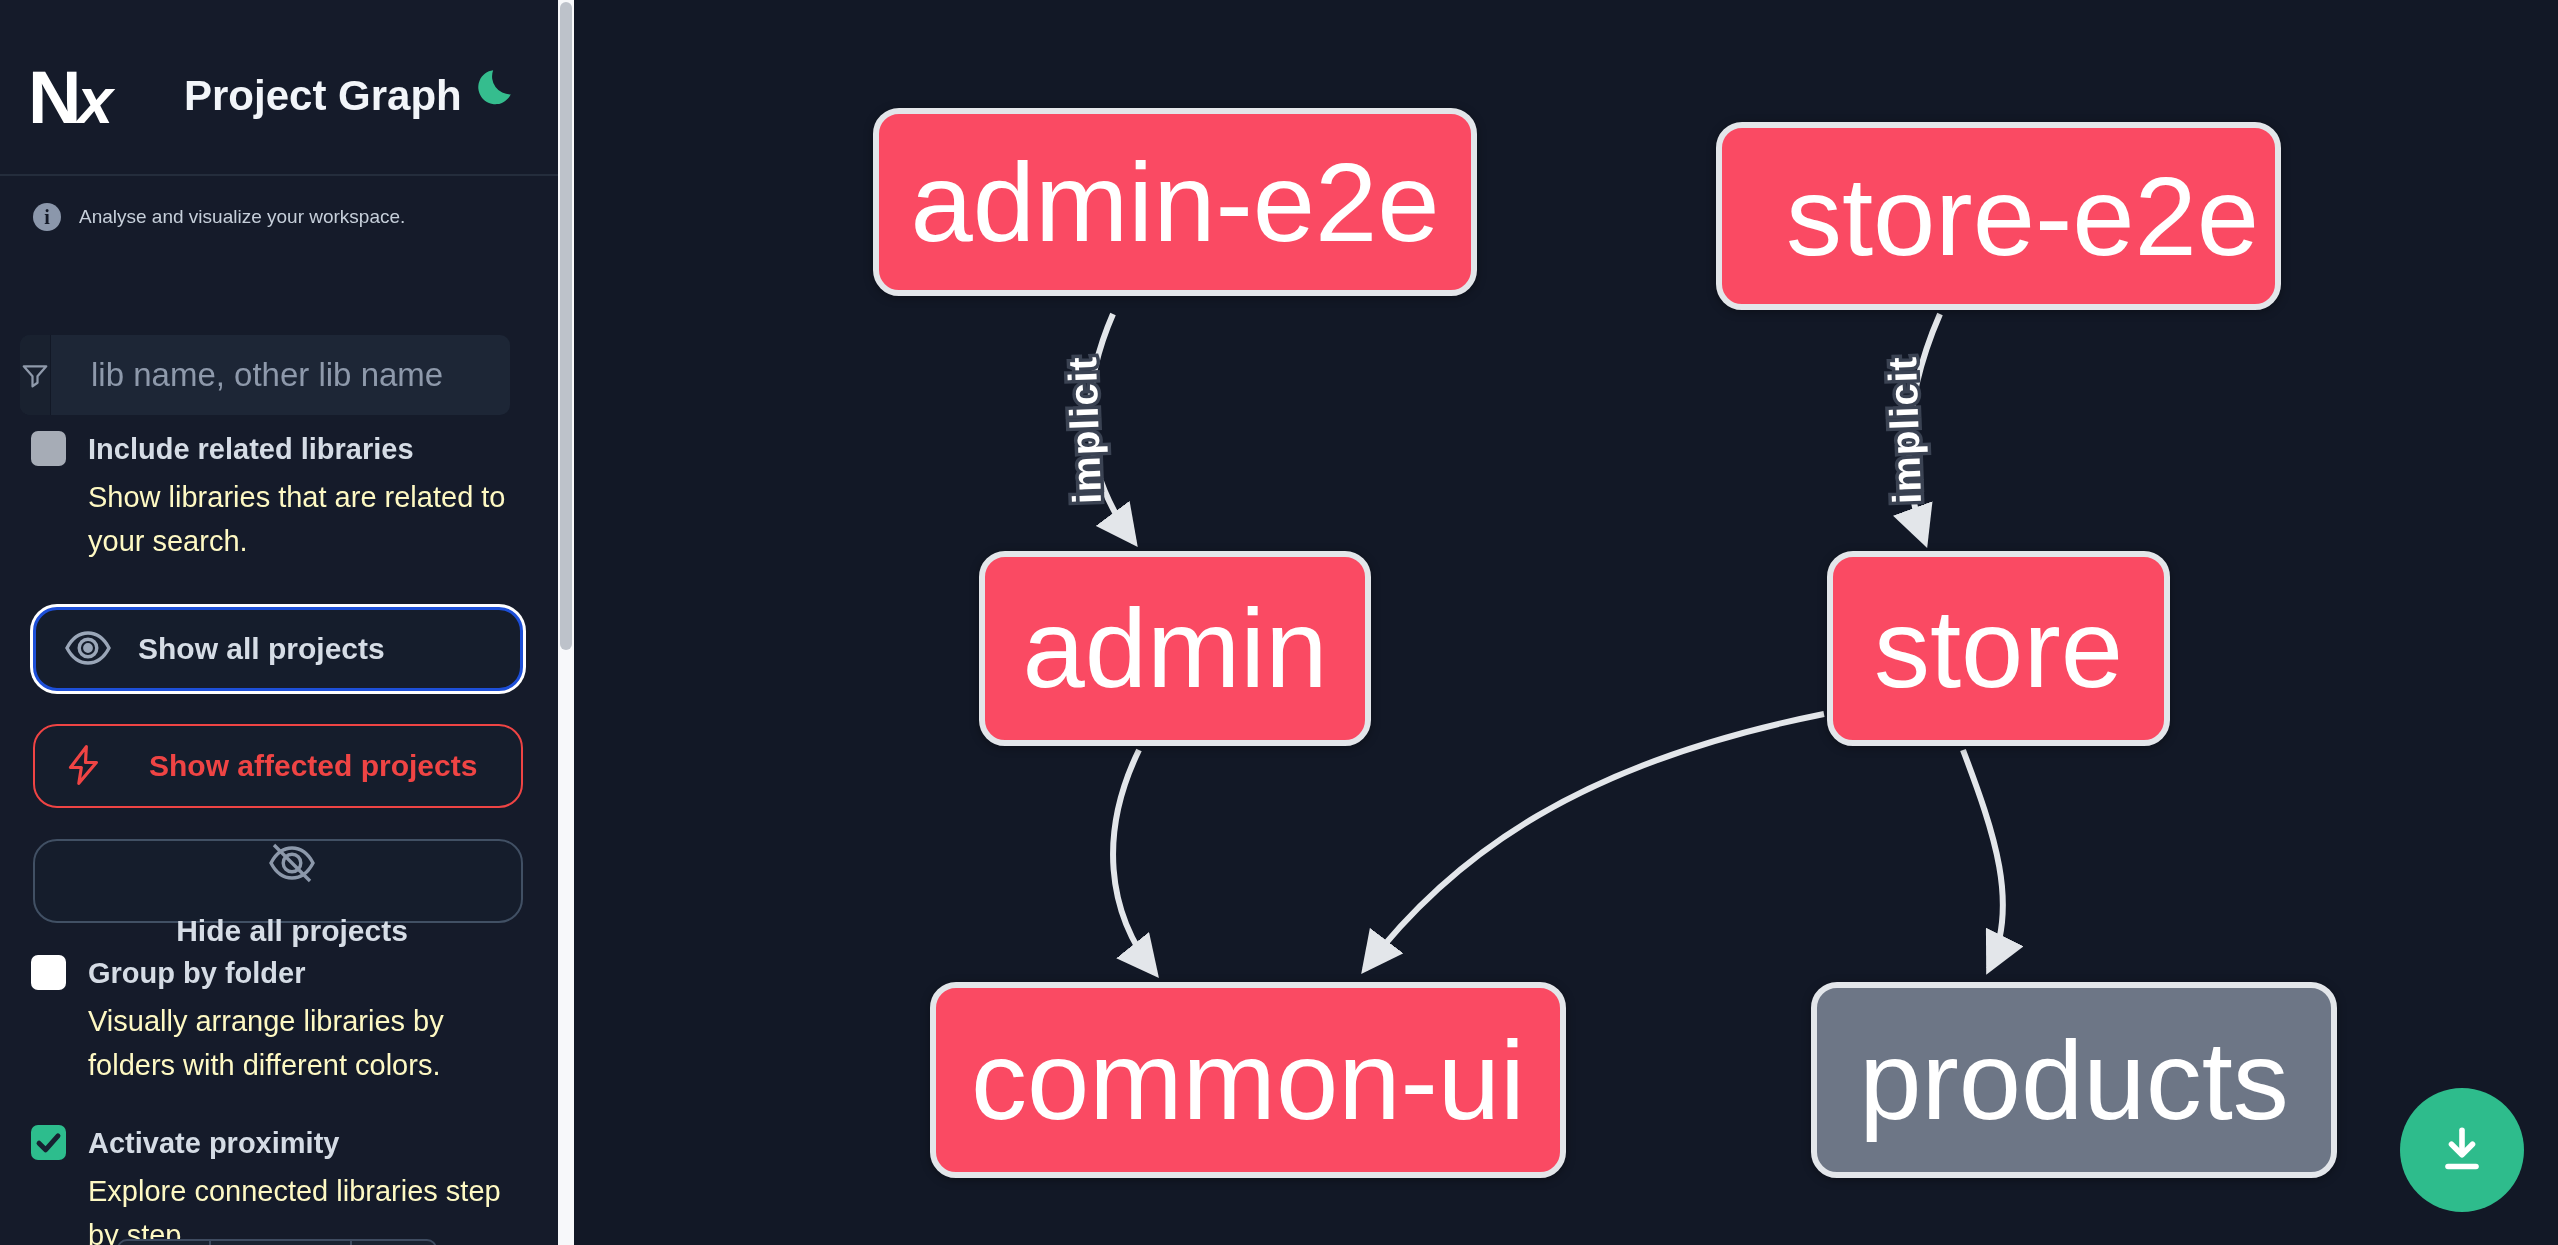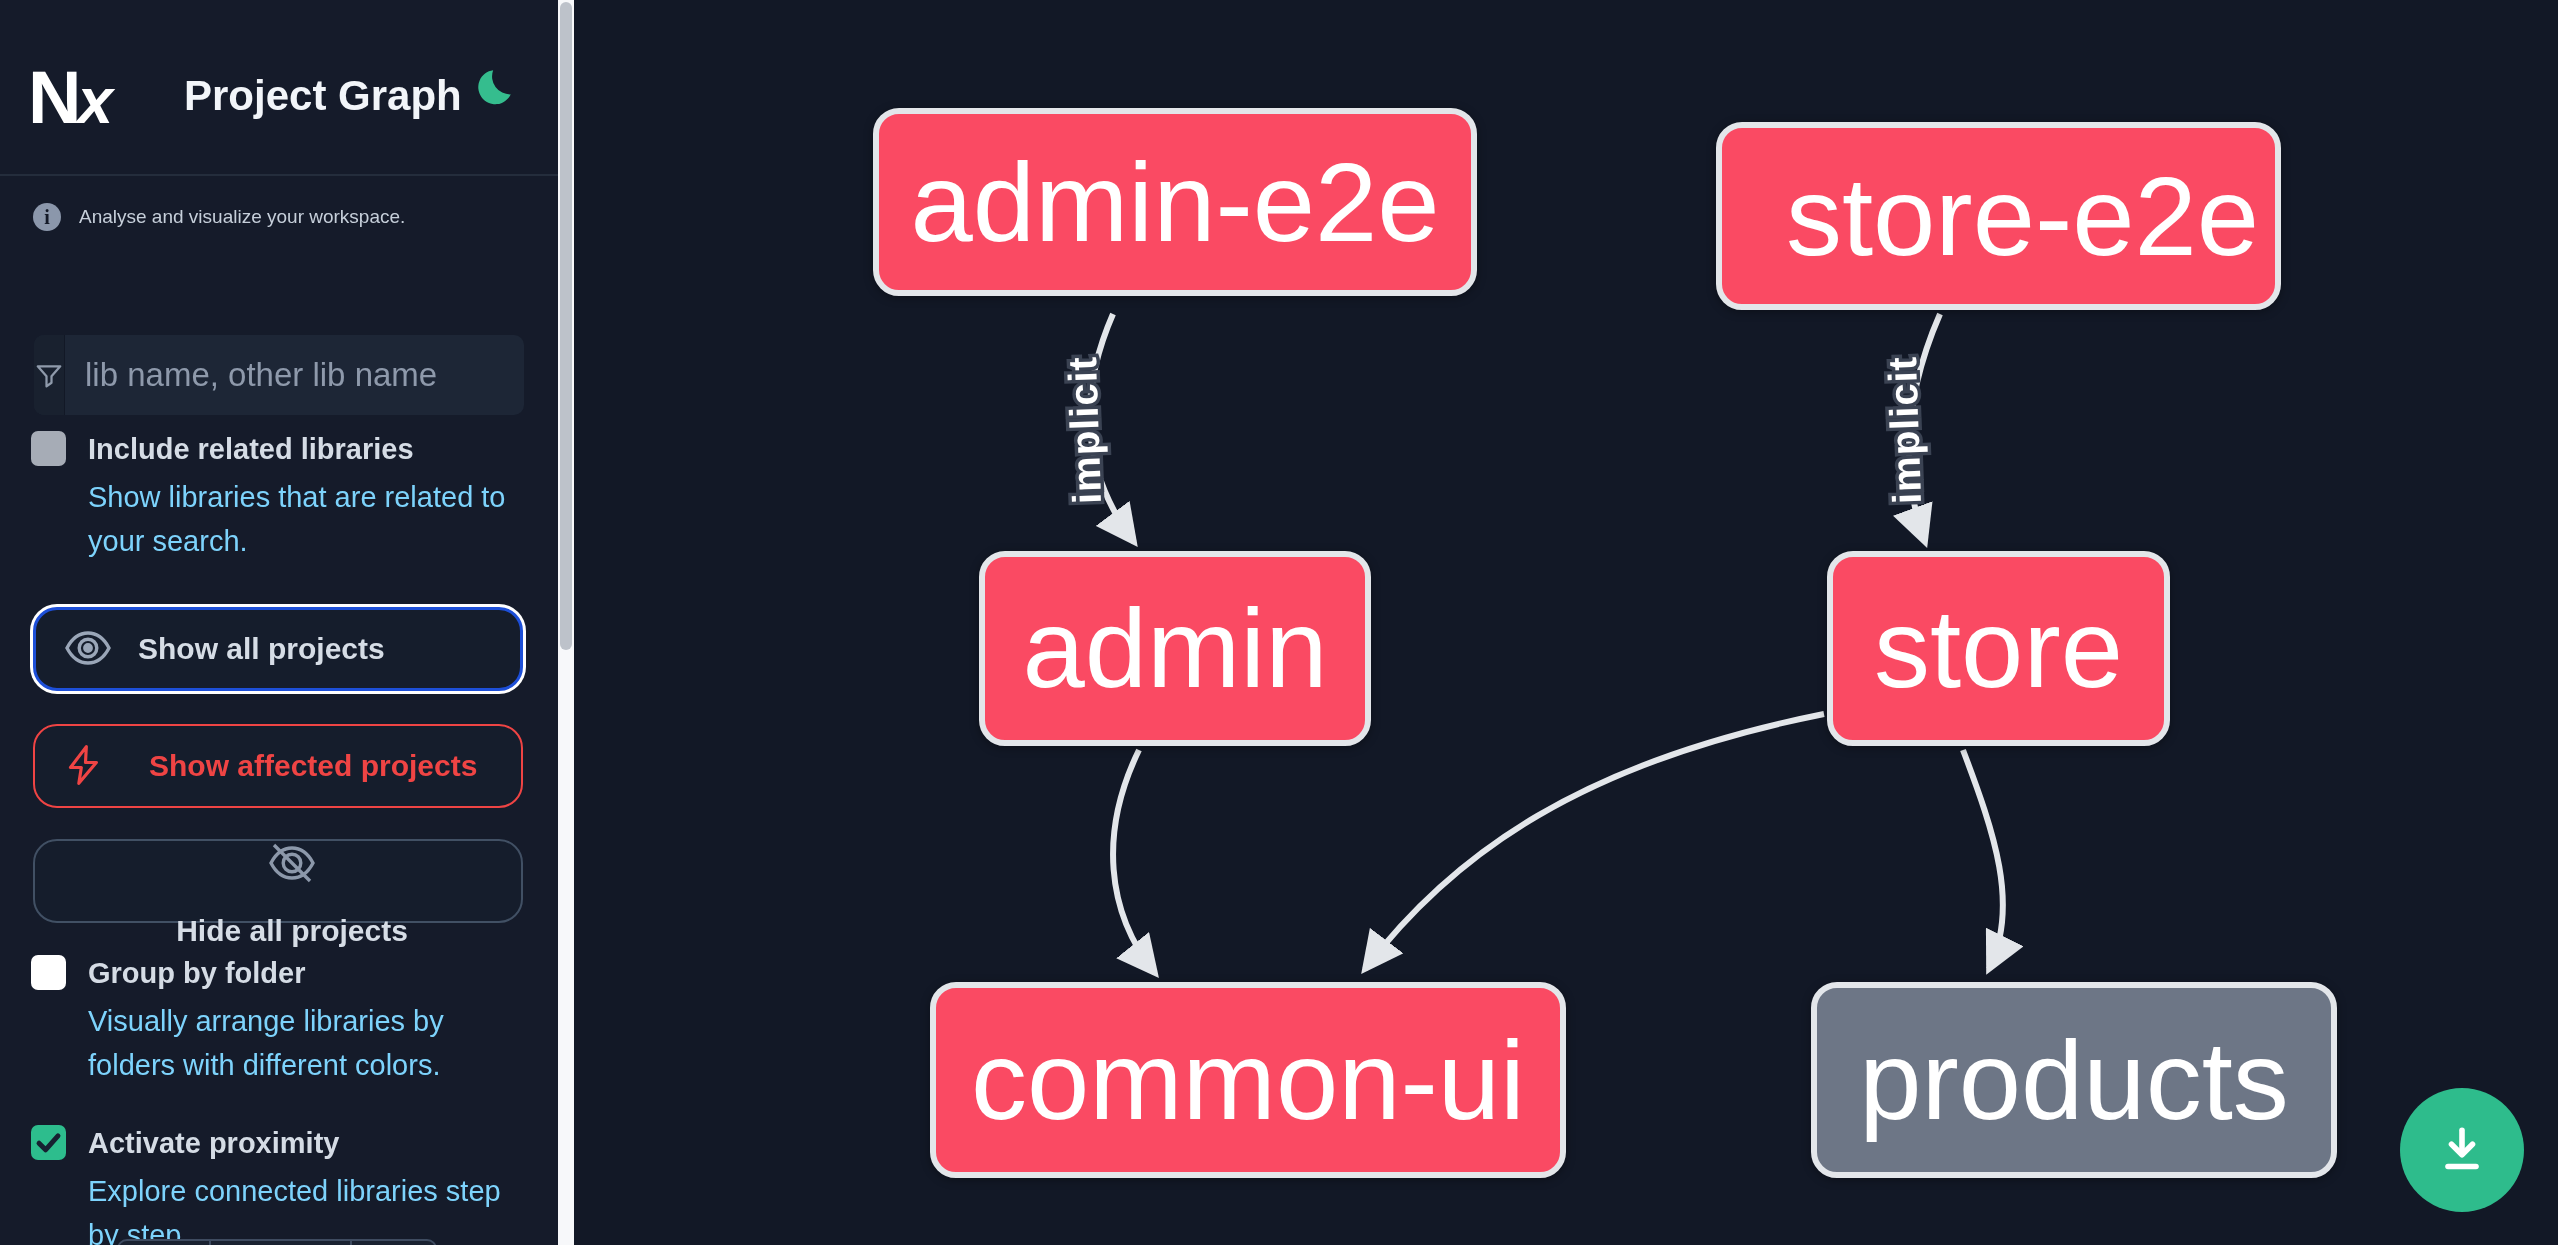--- a/index.html
+++ b/index.html
@@ -21,38 +21,38 @@
   .theme-btn { position:absolute; left:464px; top:62px; width:56px; height:56px;
                background:none; border:none; cursor:pointer; }
 
   .info-row { position:absolute; left:33px; top:203px; width:500px; display:flex;
               align-items:center; gap:18px; }
   .info-icon { width:28px; height:28px; border-radius:50%; background:#8b97ab;
                color:#141a28; font-weight:700; font-size:20px; text-align:center;
                line-height:28px; flex:0 0 auto; font-family:"Liberation Serif", serif; }
   .info-text { font-size:19px; color:#c6cfda; }
 
-  .search-box { position:absolute; left:34px; top:335px; width:490px; height:80px;
-                background:#1d2636; border-radius:10px; display:flex; align-items:stretch; }
+  .search-box { position:absolute; left:20px; top:335px; width:490px; height:80px;
+                background:#1d2636; border-radius:10px; display:flex; align-items:stretch;gap:20px; }
   .search-icon-cell { width:64px; background:#19212f; border-right:1px solid #121826;
                       border-radius:10px 0 0 10px; display:flex; align-items:center;
                       justify-content:center; }
   .search-box input { flex:1; background:transparent; border:none; outline:none;
                       font-size:33px; color:#cbd5e1; padding:0 20px;
                       font-family:"Liberation Sans", sans-serif; }
   .search-box input::placeholder { color:#8e99ab; }
 
   .cb-row { position:absolute; left:31px; width:495px; }
   .cb-box { position:absolute; left:0; top:2px; width:35px; height:35px; border-radius:7px; }
   .cb-unchecked-gray { background:#a6acb6; }
   .cb-unchecked-white { background:#ffffff; }
   .cb-checked-green { background:#2dbd8d; }
   .cb-label { margin-left:57px; font-size:29px; font-weight:700; color:#d5dce5;
               line-height:40px; }
-  .cb-desc { margin-left:57px; width:438px; font-size:29px; color:#7dd3fc;
+  .cb-desc { margin-left:57px; width:438px; font-size:29px; color:#fef9c3;
              line-height:44px; margin-top:6px; }
 
   .sb-btn { position:absolute; left:33px; width:490px; height:84px; border-radius:24px;
             background:#151d2c; display:flex; align-items:center; padding-left:28px;
             gap:26px; cursor:pointer; border:2px solid #415064; }
   .sb-btn .lbl { font-size:30px; font-weight:700; color:#d6dde6; }
   .btn-focused { border:3px solid #1d4fd8; box-shadow:0 0 0 3px #ffffff; }
   .btn-danger { border-color:#ef4444; }
   .btn-danger .lbl { color:#ef4444; }
 

